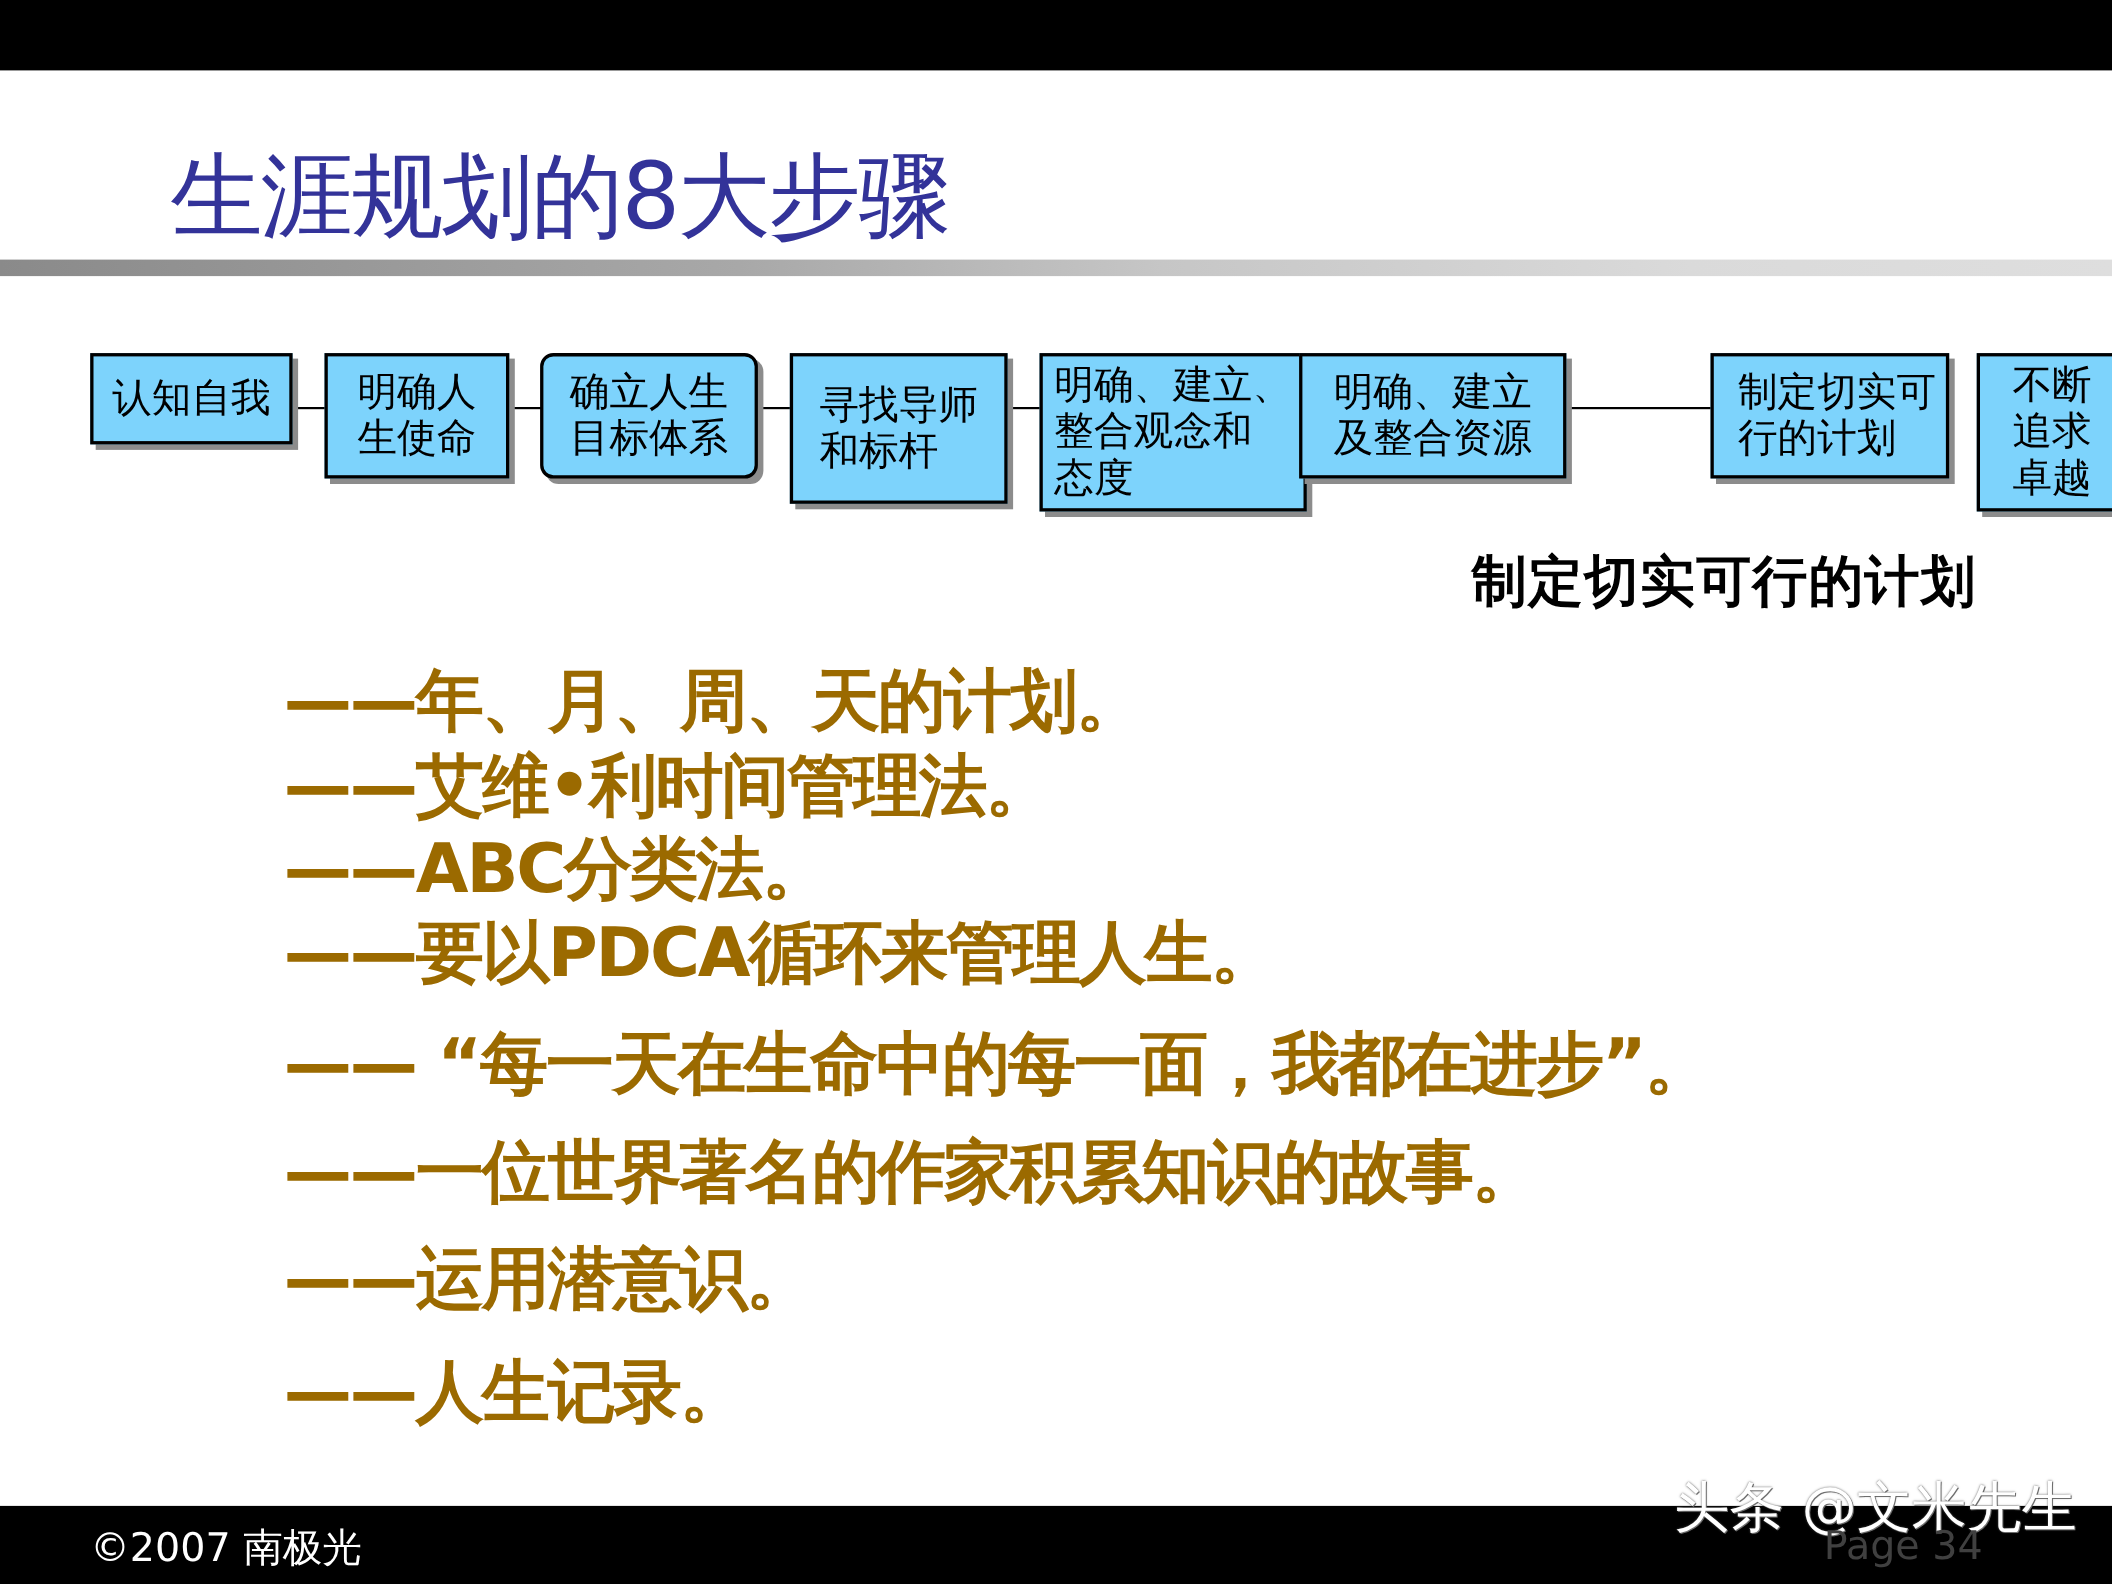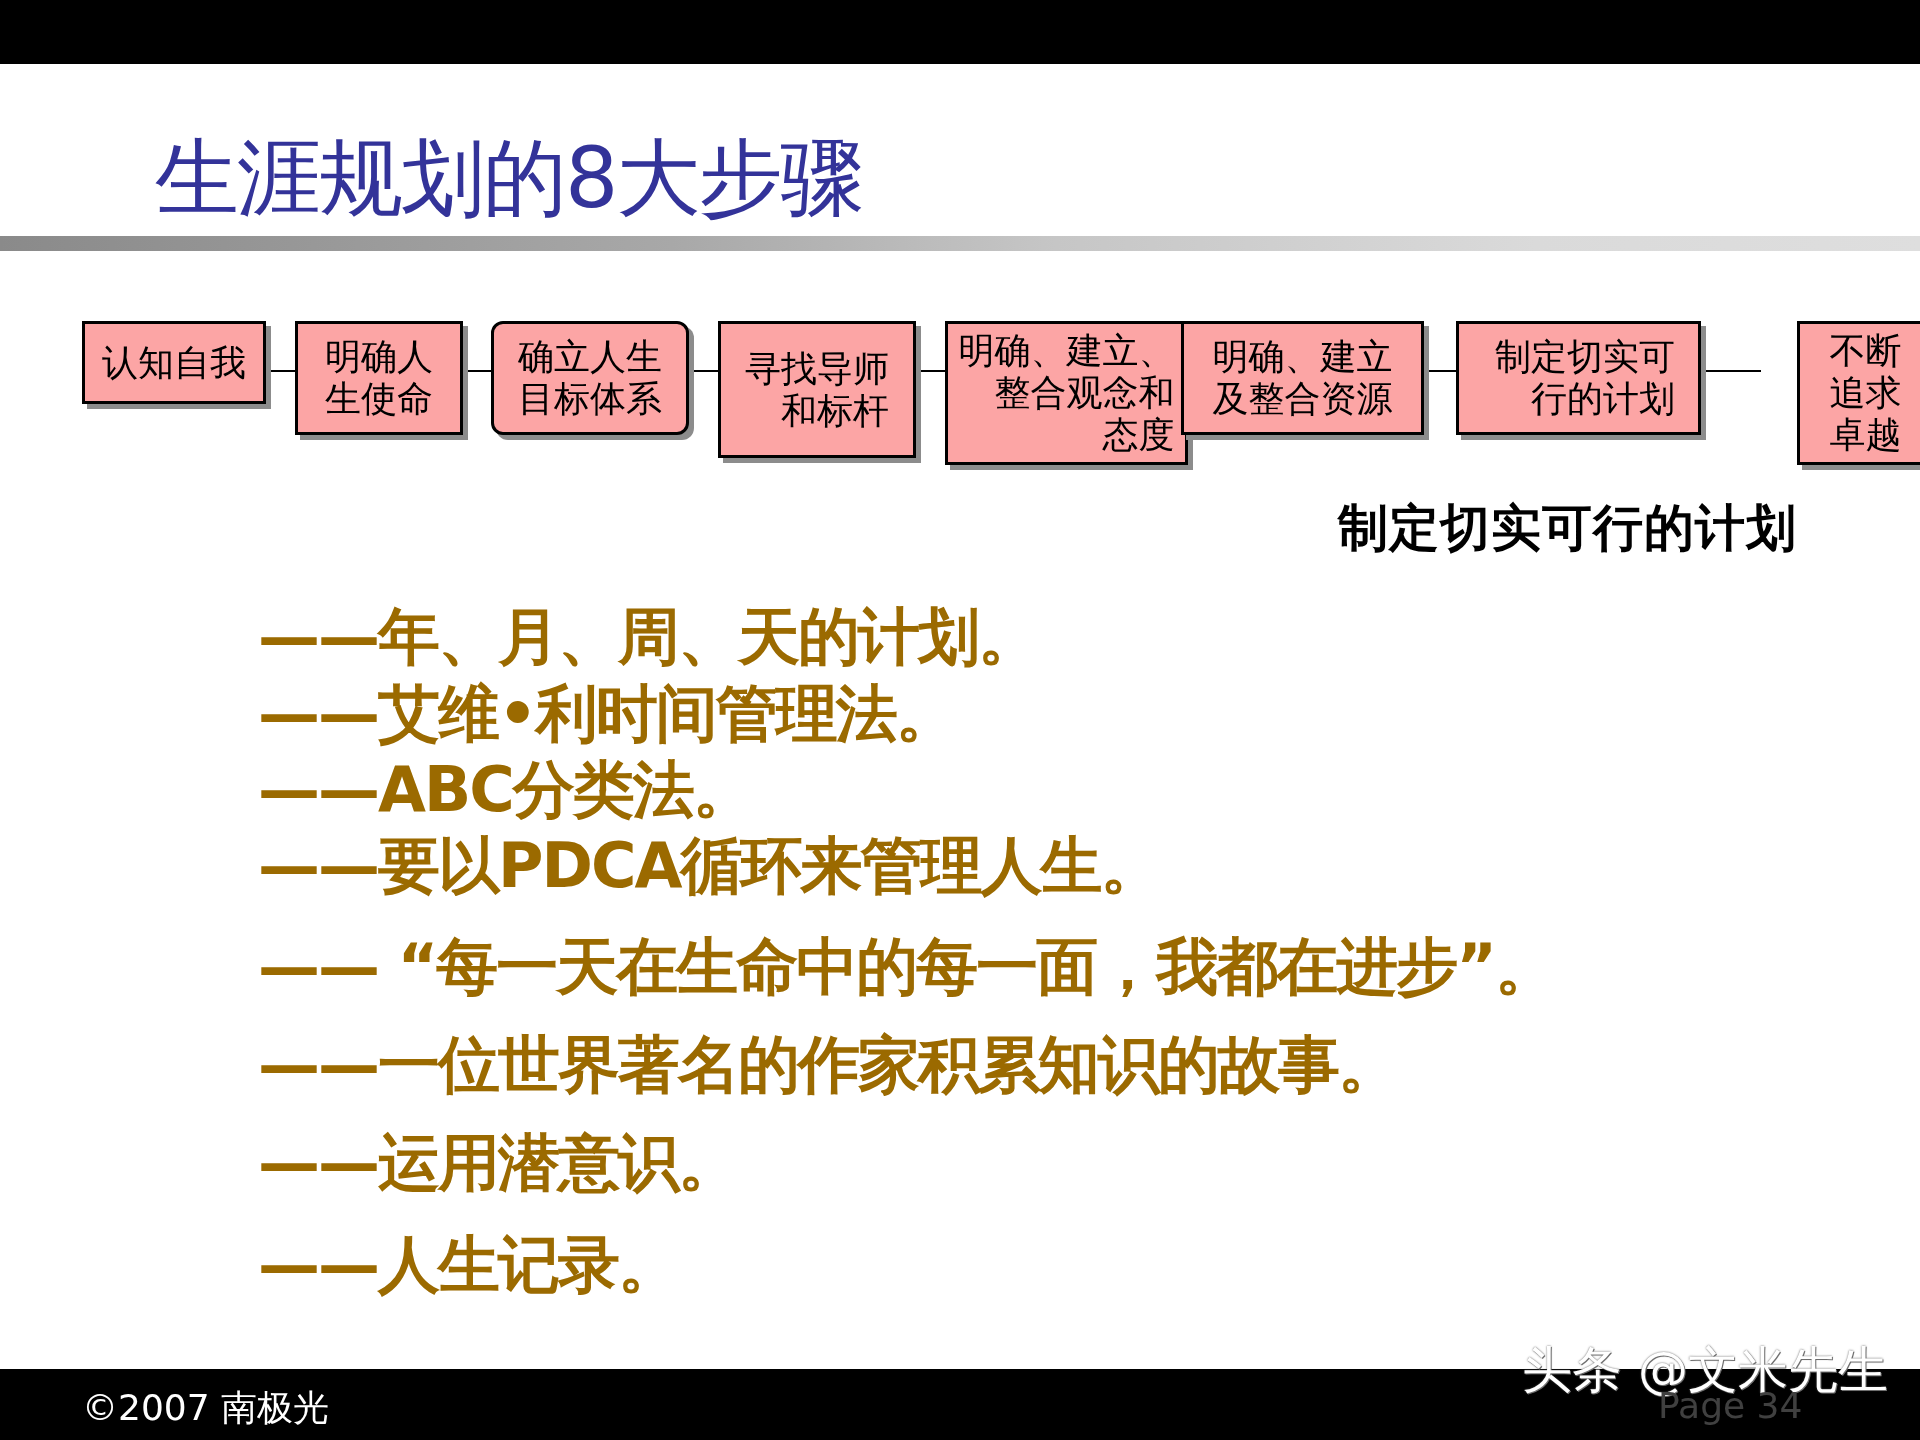--- a/index.html
+++ b/index.html
@@ -1,21 +1,21 @@
 <!DOCTYPE html>
 <html><head>
 <meta charset="utf-8">
 <style>
   html,body{margin:0;padding:0;}
   body{width:1920px;height:1440px;position:relative;overflow:hidden;background:#ffffff;font-family:"DejaVu Sans","Liberation Sans",sans-serif;}
   .topbar{position:absolute;left:0;top:0;width:1920px;height:64px;background:#000;}
   .title{position:absolute;left:155px;top:128px;font-size:84px;line-height:100px;color:#333399;letter-spacing:-2px;white-space:nowrap;}
   .gradbar{position:absolute;left:0;top:236px;width:1920px;height:15px;background:linear-gradient(to right,#8a8a8a 0%,#a8a8a8 35%,#c6c6c6 55%,#dadada 80%,#dedede 100%);}
   .connector{position:absolute;left:266px;top:370px;width:1495px;height:2px;background:#000;}
-  .box{position:absolute;top:321px;background:#fca5a5;border:3px solid #000;box-sizing:border-box;box-shadow:5px 5px 0 #8c8c8c;display:flex;align-items:center;justify-content:center;text-align:right;font-size:36px;line-height:42px;color:#000;white-space:pre-line;}
+  .box{position:absolute;top:321px;background:#7dd3fc;border:3px solid #000;box-sizing:border-box;box-shadow:5px 5px 0 #8c8c8c;display:flex;align-items:center;justify-content:center;text-align:left;font-size:36px;line-height:42px;color:#000;white-space:pre-line;}
   .subhead{position:absolute;left:1338px;top:495px;font-size:50px;line-height:66px;font-weight:bold;color:#000;white-space:nowrap;letter-spacing:1px;}
   .items{position:absolute;left:0;top:0;}
   .item{position:absolute;left:258px;font-size:62px;line-height:76px;font-weight:bold;color:#9b6a00;white-space:nowrap;letter-spacing:-2px;}
   .footer{position:absolute;left:0;top:1369px;width:1920px;height:71px;background:#000;}
   .copyright{position:absolute;left:82px;top:1386px;font-size:36px;line-height:44px;color:#fff;white-space:nowrap;}
   .pagenum{position:absolute;left:1658px;top:1384px;font-size:36px;line-height:44px;color:#404040;white-space:nowrap;}
   .watermark{position:absolute;left:1522px;top:1340px;font-size:50px;line-height:60px;color:#fff;white-space:nowrap;text-shadow:0 0 2px #555,1px 1px 0 #777;}
 </style>
 </head>
 <body>
@@ -33,21 +33,21 @@
 生使命</div>
 <div class="box" style="left:491px;width:198px;height:114px;border-radius:12px;">确立人生
 目标体系</div>
 <div class="box" style="left:718px;width:198px;height:137px;">寻找导师
 和标杆</div>
 <div class="box" style="left:945px;width:243px;height:144px;">明确、建立、
 整合观念和
 态度</div>
 <div class="box" style="left:1181px;width:243px;height:114px;">明确、建立
 及整合资源</div>
-<div class="box" style="left:1456px;width:245px;height:114px;padding-left:13px;">制定切实可
+<div class="box" style="left:1555px;width:217px;height:114px;padding-left:13px;">制定切实可
 行的计划</div>
 <div class="box" style="left:1761px;width:137px;height:144px;margin-left:36px;">不断
 追求
 卓越</div>
 
 <div class="subhead">制定切实可行的计划</div>
 
 <div class="items">
   <div class="item" style="top:599px;">——年、月、周、天的计划。</div>
   <div class="item" style="top:676px;">——艾维•利时间管理法。</div>

